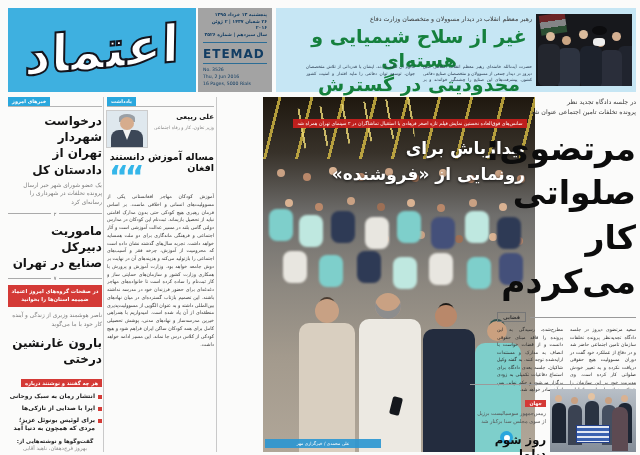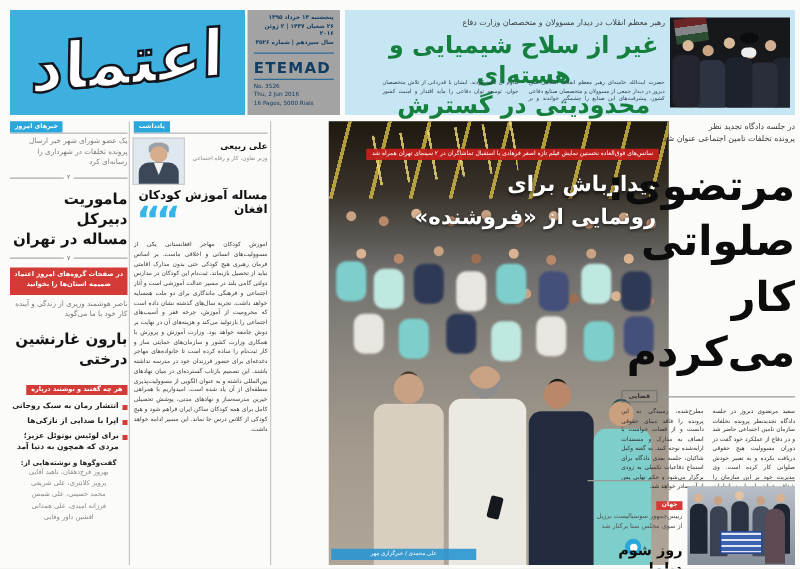--- a/index.html
+++ b/index.html
@@ -133,26 +133,28 @@
   </div>
 
   <div class="abs vline" style="left:103px"></div>
   <div class="abs vline" style="left:216px"></div>
   <div class="abs vline" style="left:493px"></div>
 
   <div class="abs" id="leftcol">
     <div class="colbar">
       <span class="tag">خبرهای امروز</span>
     </div>
+    <h2 class="prelines">درخواست شهردار
+تهران از دادستان کل</h2>
     <div class="sub">یک عضو شورای شهر خبر ارسال پرونده تخلفات در شهرداری را رسانه‌ای کرد</div>
     <div class="divnum">
         <span>۲</span>
       </div>
     <h2 class="prelines">ماموریت دبیرکل
-مساله در تهران</h2>
+صنایع در تهران</h2>
     <div class="divnum">
         <span>۷</span>
       </div>
     <div class="redbox">
       <span>در صفحات گروه‌های امروز اعتماد</span><br>
       <span>ضمیمه استان‌ها را بخوانید</span>
     </div>
     <div class="sub">ناصر هوشمند وزیری از زندگی و آینده کار خود با ما می‌گوید</div>
     <h2 class="prelines">بارون غارنشین
 درختی</h2>
@@ -175,21 +177,21 @@
       <span class="tag">یادداشت</span>
     </div>
     <div id="author-photo">
       <div class="au-hair"></div>
       <div class="au-face"></div>
       <div class="au-suit"></div>
       <div class="au-shirt"></div>
     </div>
     <div class="auname">علی ربیعی</div>
     <div class="aurole">وزیر تعاون، کار و رفاه اجتماعی</div>
-    <div class="ophead">مساله آموزش کودکان افغان</div>
+    <div class="ophead">مساله آموزش دانستند افغان</div>
     <div class="opquotes">““</div>
     <div class="opbody">آموزش کودکان مهاجر افغانستانی یکی از مسوولیت‌های انسانی و اخلاقی ماست. بر اساس فرمان رهبری هیچ کودکی حتی بدون مدارک اقامتی نباید از تحصیل بازبماند. ثبت‌نام این کودکان در مدارس دولتی گامی بلند در مسیر عدالت آموزشی است و آثار اجتماعی و فرهنگی ماندگاری برای دو ملت همسایه خواهد داشت. تجربه سال‌های گذشته نشان داده است که محرومیت از آموزش، چرخه فقر و آسیب‌های اجتماعی را بازتولید می‌کند و هزینه‌های آن در نهایت بر دوش جامعه خواهد بود. وزارت آموزش و پرورش با همکاری وزارت کشور و سازمان‌های حمایتی ساز و کار ثبت‌نام را ساده کرده است تا خانواده‌های مهاجر دغدغه‌ای برای حضور فرزندان خود در مدرسه نداشته باشند. این تصمیم بازتاب گسترده‌ای در میان نهادهای بین‌المللی داشته و به عنوان الگویی از مسوولیت‌پذیری منطقه‌ای از آن یاد شده است. امیدواریم با همراهی خیرین مدرسه‌ساز و نهادهای مدنی، پوشش تحصیلی کامل برای همه کودکان ساکن ایران فراهم شود و هیچ کودکی از کلاس درس جا نماند. این مسیر ادامه خواهد داشت.</div>
   </div>
 
   <div class="abs" id="centerphoto">
     <div class="streaks"></div>
     <div class="streaks2"></div>
     <div class="heads"></div>
     <div class="torsos"></div>
 

